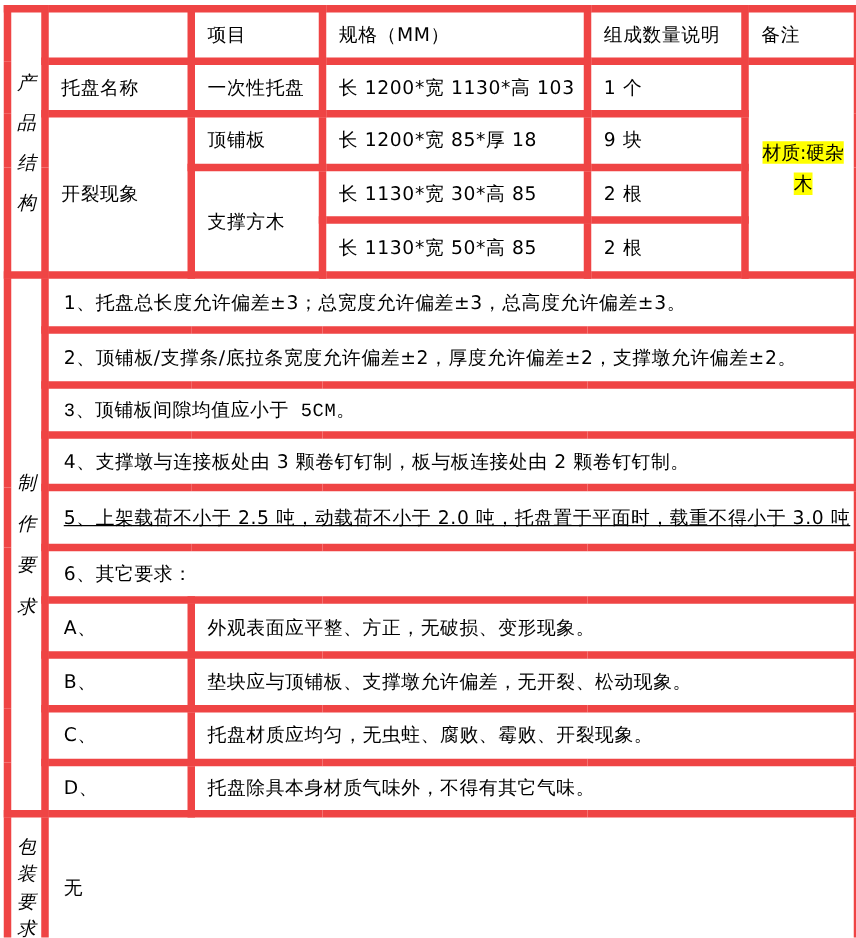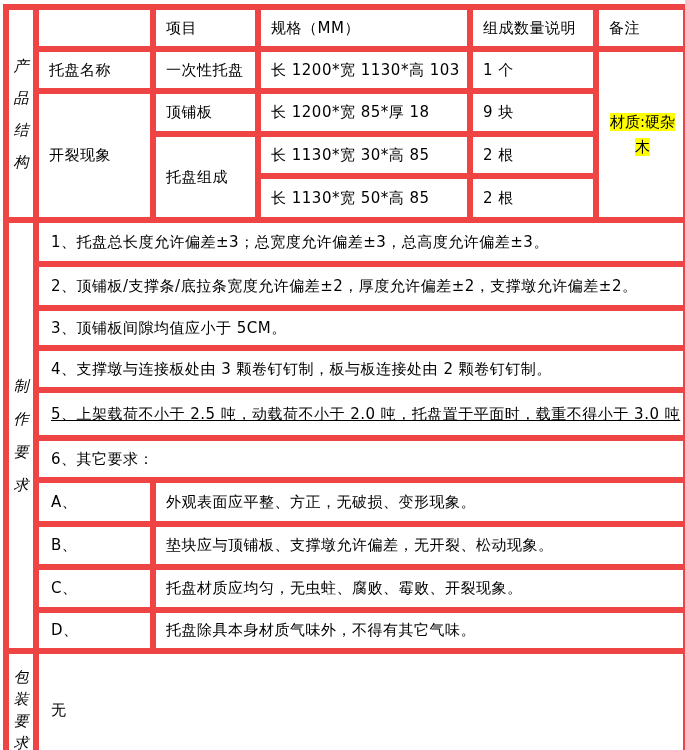--- a/index.html
+++ b/index.html
@@ -12,21 +12,21 @@
   td.vcell{padding:0;text-align:center;font-style:italic;}
   .vtext{width:18px;margin:0 auto;word-break:break-all;white-space:normal;text-align:center;letter-spacing:0;}
   .lh32{line-height:32px;}
   .lh33{line-height:33px;}
   .lh22{line-height:22px;}
   tr.sec > td{border-top:2px solid #b91c1c;}
   td.note-cell{padding:0 4px 0 7px;white-space:normal;line-height:25px;letter-spacing:0;text-align:center;}
   .hl{background:#ffff00;}
   
   tr.r42{height:42px;} tr.r43{height:43px;} tr.r44{height:44px;}
-  tr.r40{height:40px;} tr.r48{height:48px;text-decoration:underline;} tr.r41{height:41px;}
+  tr.r40{height:40px;font-family:Liberation Mono, monospace;} tr.r48{height:48px;text-decoration:underline;} tr.r41{height:41px;}
   tr.r94{height:118px;}
 </style>
 </head>
 <body>
 
 <table class="spec">
   <colgroup>
     <col style="width:30px">
       <col style="width:117px">
       <col style="width:105px">
@@ -55,21 +55,21 @@
         <span class="hl">材质:硬杂木</span>
       </td>
     </tr>
     <tr class="r43">
       <td rowspan="3">开裂现象</td>
       <td>顶铺板</td>
       <td>长 1200*宽 85*厚 18</td>
       <td>9 块</td>
     </tr>
     <tr class="r42">
-      <td rowspan="2">托盘组成</td>
+      <td rowspan="2">支撑方木</td>
       <td>长 1130*宽 30*高 85</td>
       <td>2 根</td>
     </tr>
     <tr class="r44">
       <td>长 1130*宽 50*高 85</td>
       <td>2 根</td>
     </tr>
 
     <tr class="r44 sec">
       <td rowspan="10" class="vcell">

